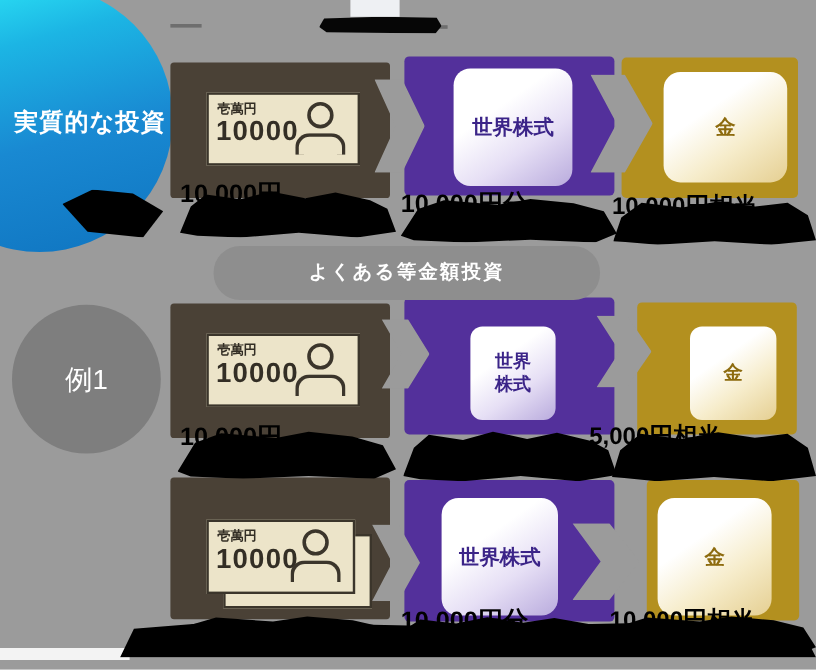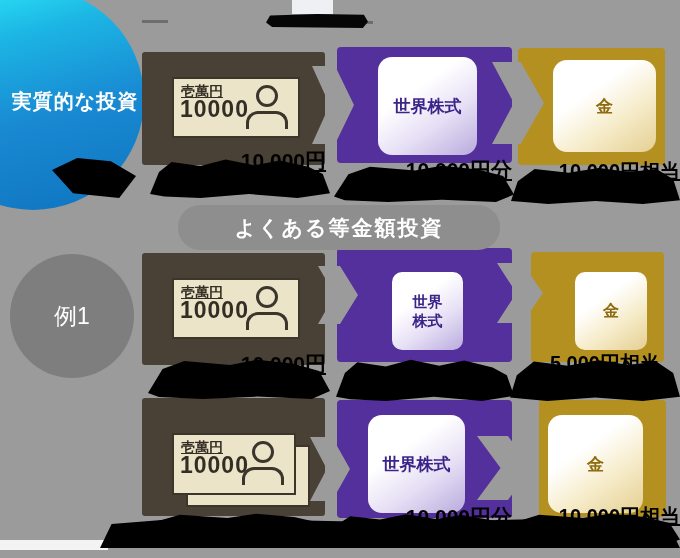--- a/index.html
+++ b/index.html
@@ -30,21 +30,21 @@
   
   .brown{background:var(--card-brown,#4a4136);border-radius:3px;}
   .b1{left:142px;top:52px;width:183px;height:113px;}
   .b2{left:142px;top:253px;width:183px;height:112px;}
   .b3{left:142px;top:398px;width:183px;height:118px;}
   .note{background:var(--note-cream,#ece4c9);border:2px solid var(--note-ink,#3b352b);}
   .n1{left:172px;top:77px;width:128px;height:61px;}
   .n2{left:172px;top:278px;width:128px;height:61px;}
   .n3b{left:186px;top:445px;width:124px;height:62px;}
   .n3{left:172px;top:433px;width:124px;height:62px;}
-  .note .denom{left:7px;top:4px;font-size:14px;color:#332e25;font-weight:700;text-decoration:underline;}
+  .note .denom{left:7px;top:4px;font-size:11px;color:#332e25;font-weight:700;}
   .note .num{left:6px;top:17px;font-size:23px;color:#332e25;font-weight:700;letter-spacing:1px;}
   .person{right:7px;top:6px;width:46px;height:46px;}
   .person .head{left:11px;top:0;width:22px;height:22px;border:3px solid var(--note-ink,#3b352b);border-radius:50%;background:transparent;}
   .person .torso{left:1px;top:26px;width:42px;height:18px;border:3px solid var(--note-ink,#3b352b);border-bottom:none;border-radius:12px 12px 0 0;background:transparent;}
 
   
   .purple{background:var(--card-purple,#53309b);border-radius:4px;}
   .pu1{left:337px;top:47px;width:175px;height:116px;}
   .pu2{left:337px;top:248px;width:175px;height:114px;}
   .pu3{left:337px;top:400px;width:175px;height:118px;}
@@ -69,21 +69,21 @@
   .chev{background:var(--background,#9b9b9b);
     clip-path:polygon(0 0,55% 0,100% 50%,55% 100%,0 100%,42% 50%);}
   .ch1a{left:312px;top:66px;width:42px;height:78px;}
   .ch1b{left:492px;top:62px;width:52px;height:82px;}
   .ch2a{left:318px;top:266px;width:40px;height:58px;}
   .ch2b{left:497px;top:263px;width:46px;height:60px;}
   .ch3a{left:310px;top:437px;width:40px;height:64px;}
   .ch3b{left:477px;top:436px;width:56px;height:64px;}
 
   
-  .cap{color:#000;font-weight:700;text-align:right;z-index:3;text-decoration:underline;}
+  .cap{color:#000;font-weight:700;text-align:left;z-index:3;}
   .band{background:#000;z-index:2;}
   .clipA{clip-path:polygon(0% 90%,5% 35%,12% 10%,28% 20%,42% 4%,58% 18%,72% 6%,88% 22%,96% 40%,100% 88%,82% 100%,55% 90%,28% 100%,8% 96%);}
   .clipB{clip-path:polygon(0% 85%,8% 25%,20% 5%,45% 15%,60% 2%,80% 12%,94% 30%,100% 80%,90% 100%,60% 94%,30% 100%,6% 95%);}
   .clipC{clip-path:polygon(0% 92%,4% 40%,14% 8%,34% 18%,52% 5%,70% 16%,86% 8%,96% 35%,100% 90%,78% 100%,50% 92%,22% 100%,6% 94%);}
   .cap1{left:150px;top:147px;width:176px;font-size:21px;}  .bd1{left:150px;top:158px;width:180px;height:40px;}
   .cap2{left:334px;top:156px;width:178px;font-size:21px;}  .bd2{left:334px;top:165px;width:180px;height:37px;}
   .cap3{left:510px;top:158px;width:170px;font-size:20px;}  .bd3{left:511px;top:166px;width:169px;height:38px;}
   .cap4{left:150px;top:350px;width:176px;font-size:21px;}  .bd4{left:148px;top:359px;width:182px;height:40px;}
   .cap5{left:337px;top:350px;width:176px;font-size:21px;}  .bd5{left:336px;top:358px;width:178px;height:43px;}
   .cap6{left:491px;top:350px;width:169px;font-size:20px;}  .bd6{left:510px;top:358px;width:170px;height:43px;}
@@ -91,21 +91,21 @@
   .cap8{left:334px;top:503px;width:178px;font-size:21px;}  .bd8{left:328px;top:513px;width:186px;height:33px;}
   .cap9{left:508px;top:503px;width:172px;font-size:20px;}  .bd9{left:504px;top:513px;width:176px;height:33px;}
   .bottom-band{left:100px;top:518px;width:580px;height:30px;background:#000;
     clip-path:polygon(0 100%,2% 20%,15% 0,50% 14%,85% 0,98% 22%,100% 100%);z-index:2;}
   .white-sliver{left:0;top:540px;width:108px;height:10px;background:#f3f3f3;}
   .circle-shadow{left:52px;top:158px;width:84px;height:40px;background:#000;
     clip-path:polygon(0 30%,30% 0,70% 8%,100% 45%,80% 100%,25% 88%);}
 
   
   .divider-pill{left:178px;top:205px;width:322px;height:45px;border-radius:22px;background:var(--divider-pill,#8e8e8e);
-    display:flex;align-items:center;justify-content:center;color:#fff;font-size:21px;font-weight:700;letter-spacing:2px;z-index:4;}
+    display:flex;align-items:center;justify-content:center;color:#fff;font-size:16px;font-weight:700;letter-spacing:2px;z-index:4;}
 </style>
 </head>
 <body>
 
 <div class="stage">
 
   <div class="corner-dark"></div>
 
   <div class="fund-circle"></div>
   <div class="fund-label">実質的な投資</div>

